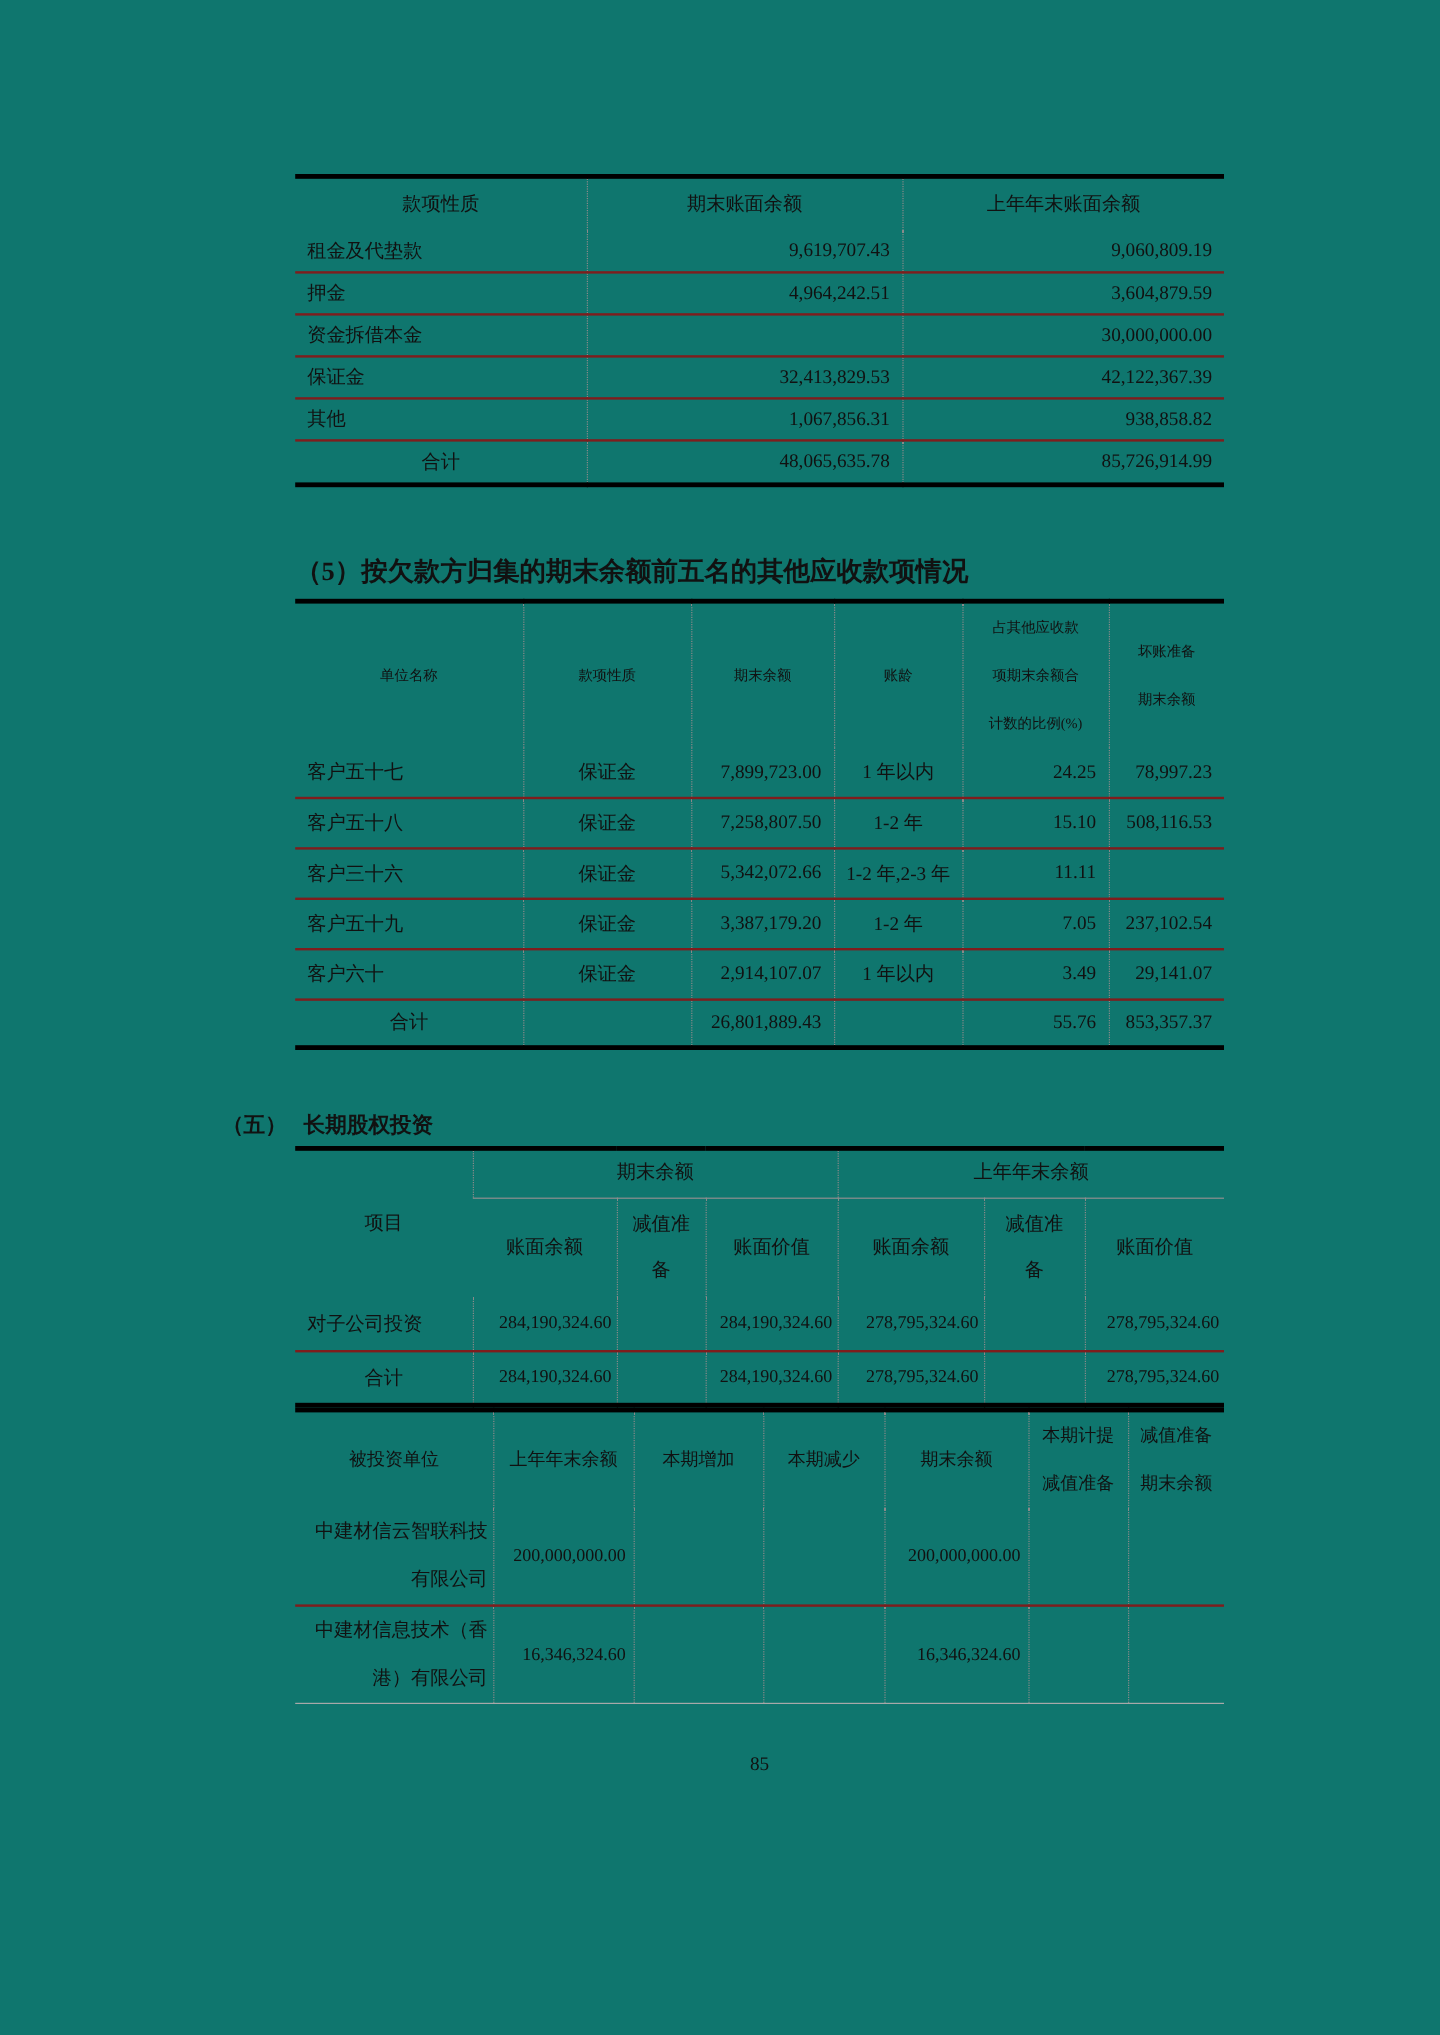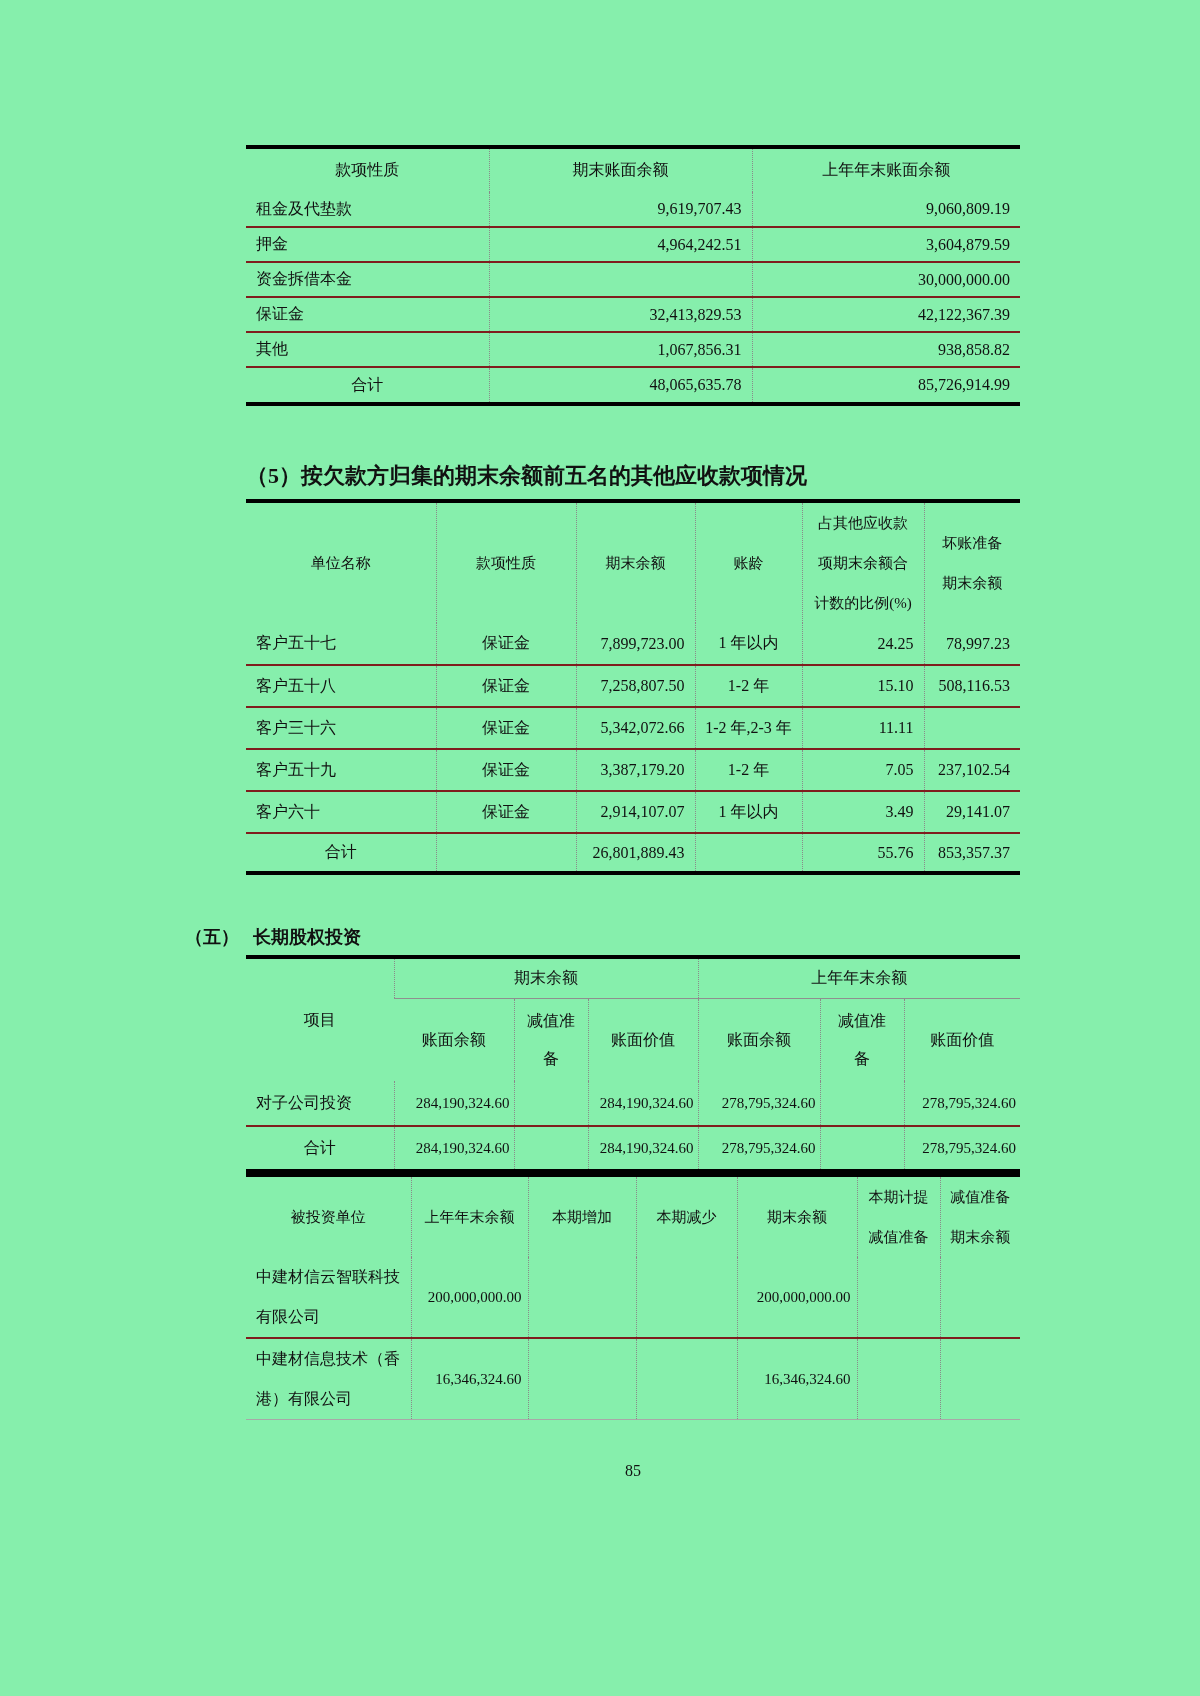--- a/index.html
+++ b/index.html
@@ -1,17 +1,17 @@
 <!DOCTYPE html>
 <html><head>
 <meta charset="utf-8">
 <style>
   html,body{margin:0;padding:0;background:#e8e8e8;}
   .page{
-    position:relative;width:1200px;height:1696px;background:#86efac;
+    position:relative;width:1200px;height:1696px;background:#0f766e;
     margin:0 auto;overflow:hidden;
     font-family:"Liberation Serif","DejaVu Serif",serif;
     color:#111;font-size:16px;
   }
   .content{margin-left:246px;width:774px;}
   table{border-collapse:collapse;table-layout:fixed;width:774px;
         border-top:4px solid #000;border-bottom:4px solid #000;}
   td,th{font-weight:normal;vertical-align:middle;overflow:hidden;
         border-left:1px dotted #8a8a8a;padding:0 4px;}
   td:first-child,th:first-child{border-left:none;}
@@ -30,33 +30,33 @@
   
   .sec-title{font-weight:bold;font-size:22px;margin:55px 0 8px 0;}
   .sec-line{font-weight:bold;font-size:18px;margin:50px 0 6px 0;}
   .sec-line .lbl{display:inline-block;width:68px;margin-left:-61px;}
   .sub-line{font-weight:bold;font-size:18px;margin:60px 0 2px 0;}
   .sub-line .lbl{display:inline-block;width:54px;}
   
   .t2 thead tr{height:122px;}
   .t2 tbody tr{height:42px;}
   .t2 tr.total{height:40px;}
-  .t2 th{font-size:15px;line-height:40px;}
+  .t2 th{font-size:12px;line-height:40px;}
   
   .t3 tr.grow{height:41px;}
   .t3 tr.srow{height:83px;}
   .t3 tbody tr{height:45px;}
   .t3 th{line-height:38px;}
   .t3 .num{font-size:15px;padding-right:4px;}
   
   .t4{border-bottom:1px solid #a8a8a8;}
   .t4 thead tr{height:77px;}
   .t4 tbody tr{height:81px;}
   .t4 th{line-height:40px;font-size:15px;}
-  .t4 td{line-height:40px;}
+  .t4 td{line-height:40px;text-align:right;}
   .t4 .num{font-size:15px;padding-right:6px;}
   .page-number{margin-top:42px;text-align:center;font-size:16px;}
 </style>
 </head>
 <body>
 
 <div class="page">
   <div class="content">
 
     <table class="t1">

